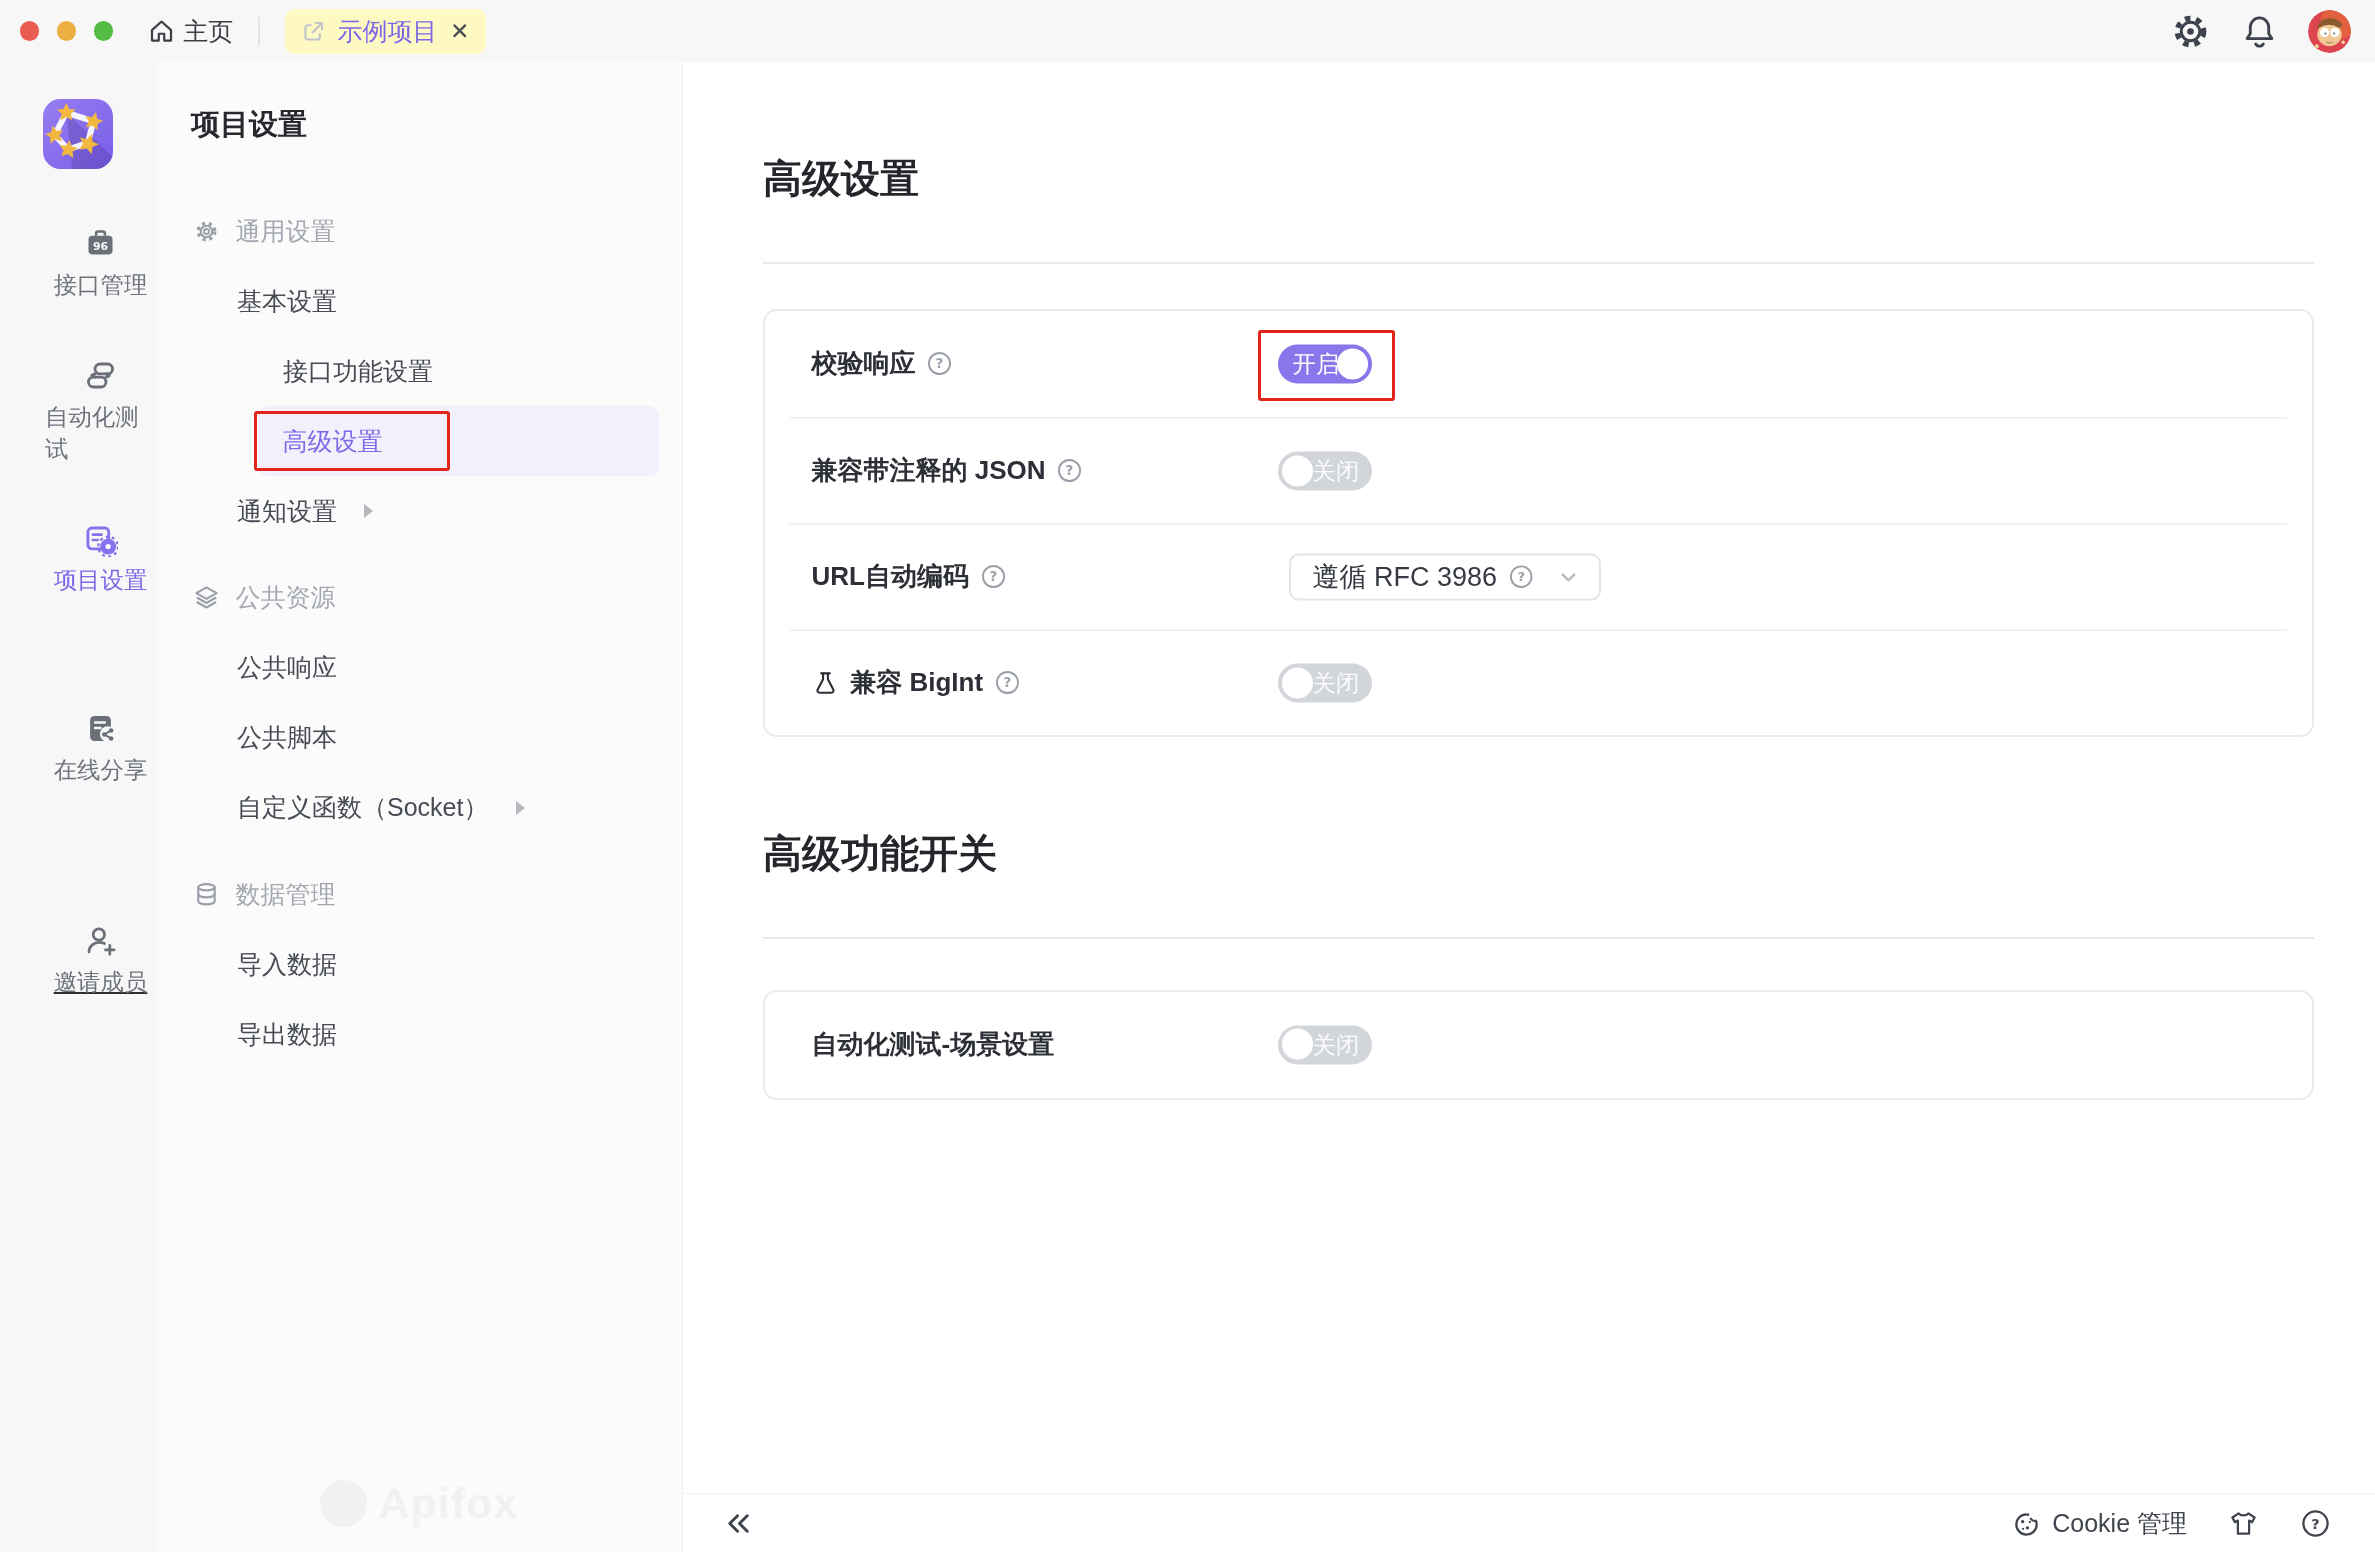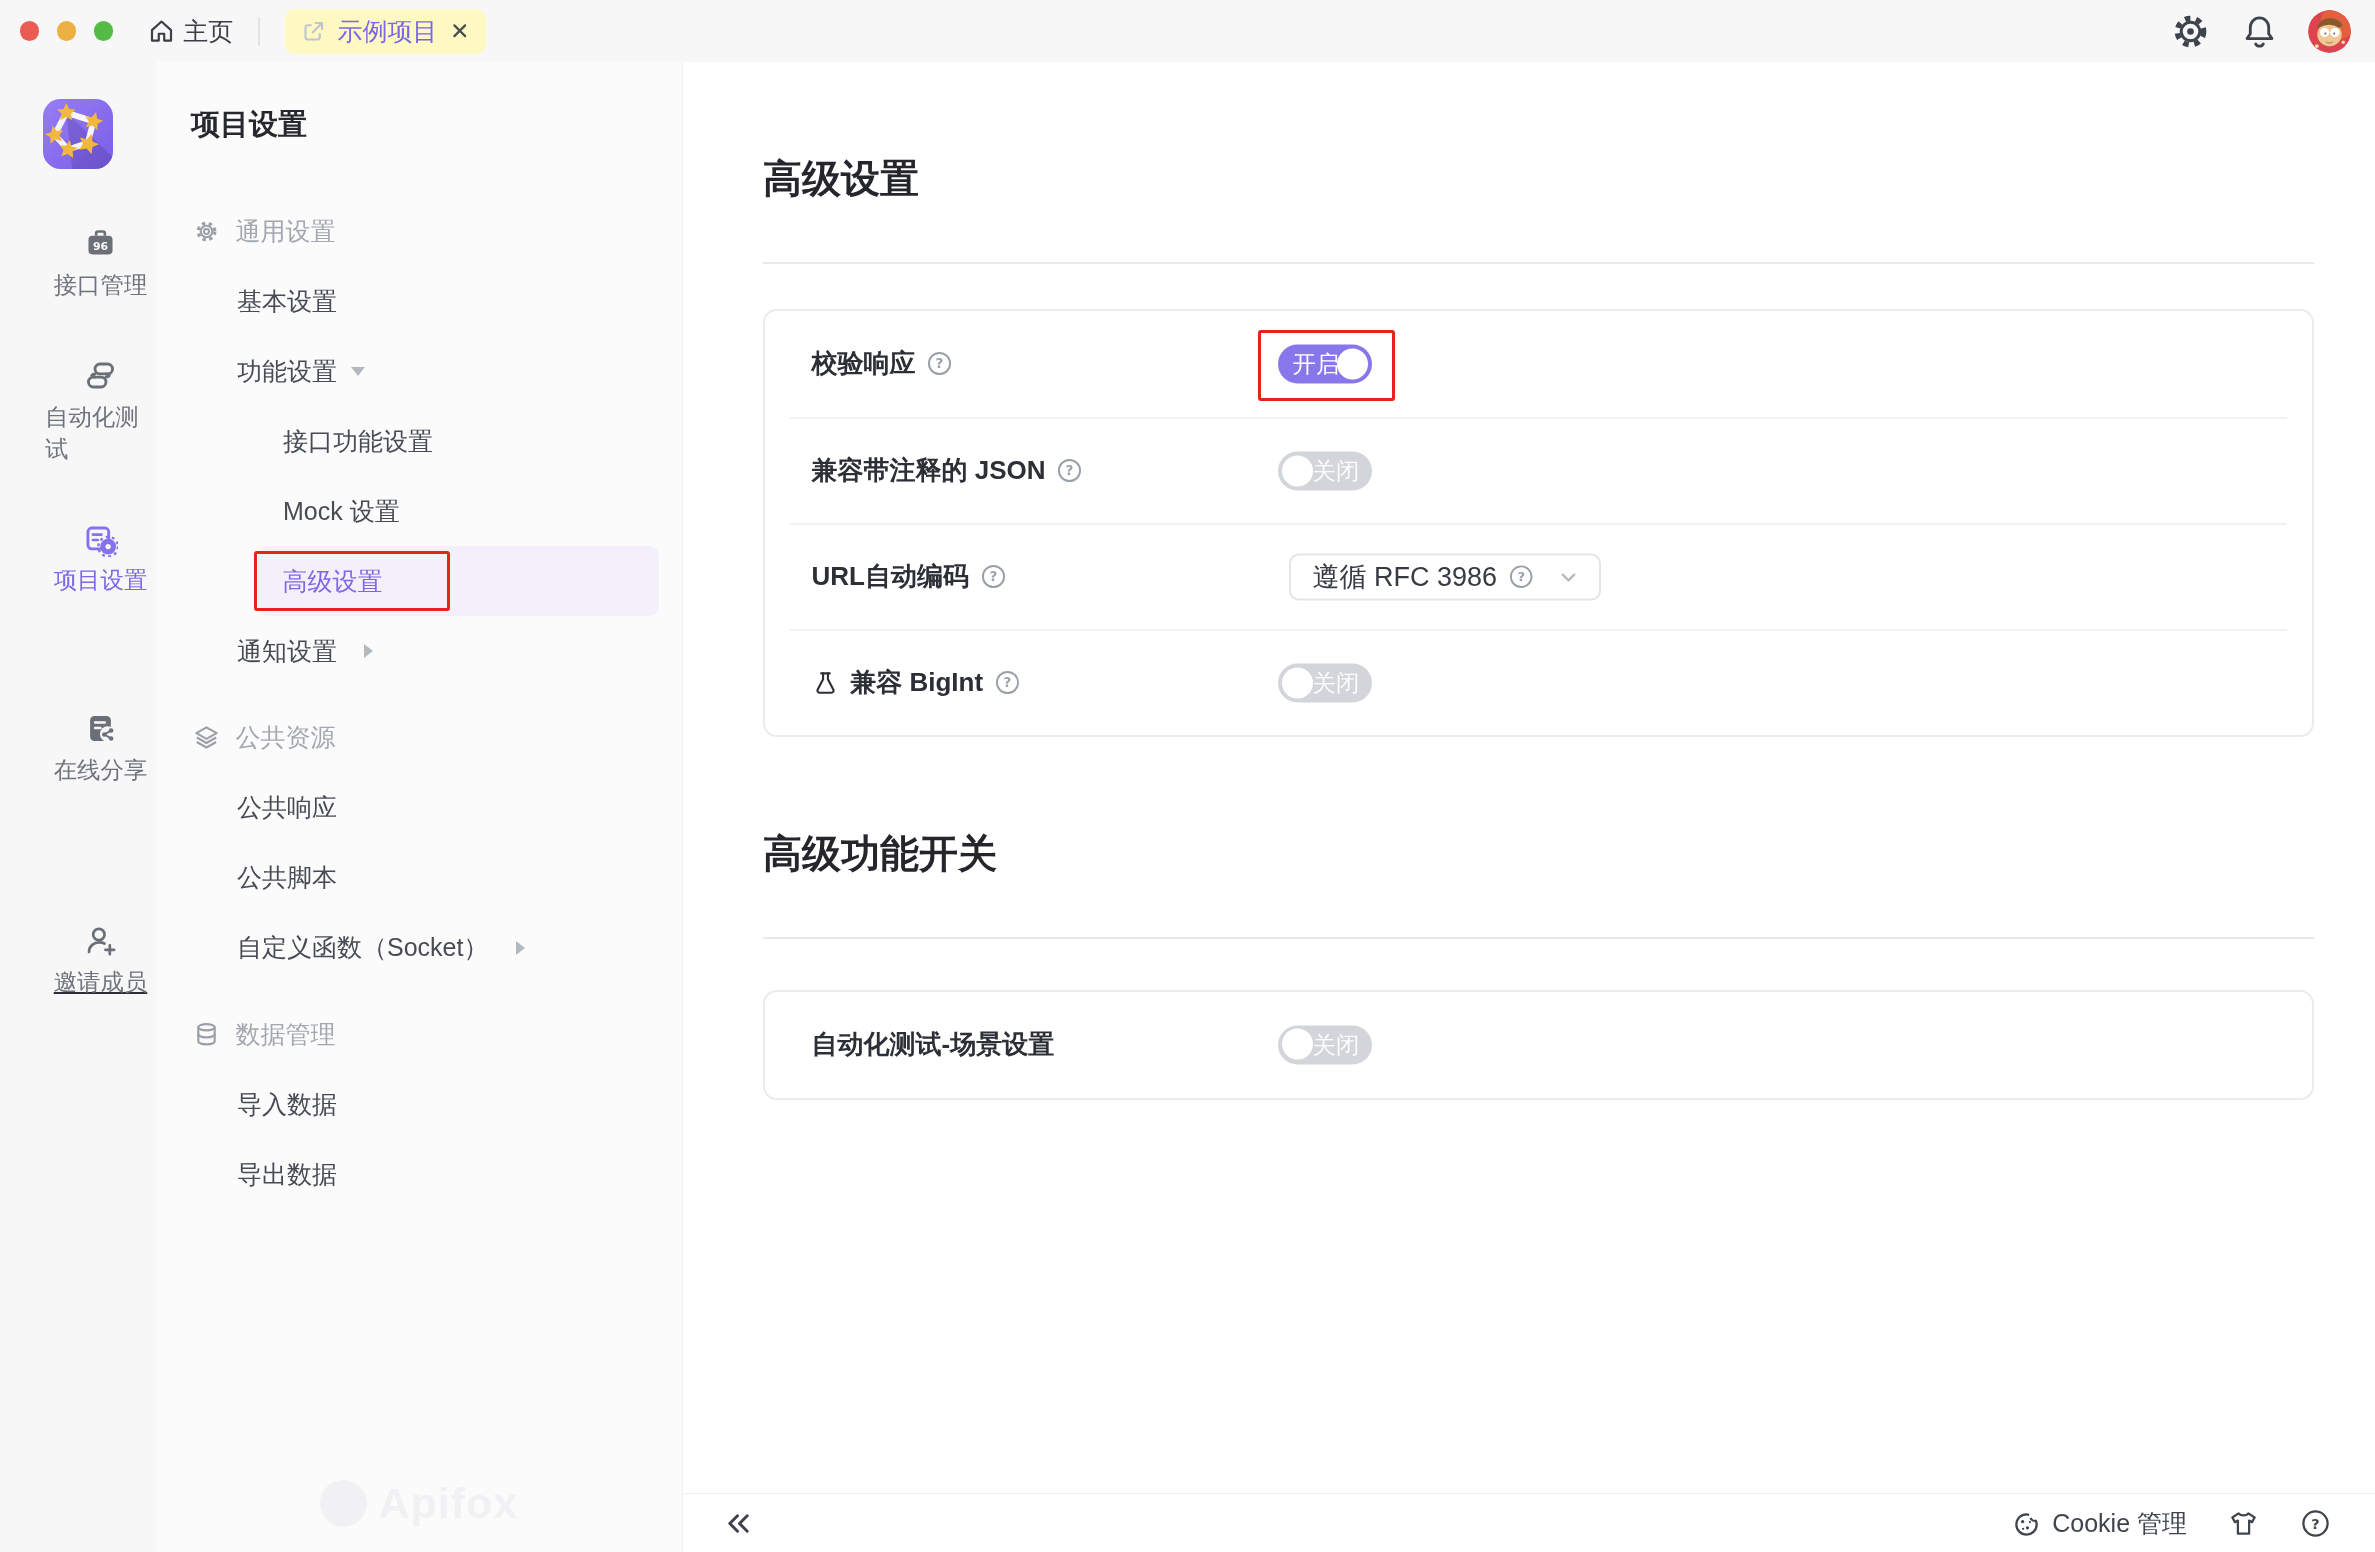--- a/index.html
+++ b/index.html
@@ -257,29 +257,22 @@
           <svg width="27" height="27" viewBox="0 0 28 28" fill="none">
             <circle cx="14" cy="14" r="8.6" stroke="#9ba0a8" stroke-width="3.4" stroke-dasharray="3.4 3.7"></circle>
             <circle cx="14" cy="14" r="6" stroke="#9ba0a8" stroke-width="2.2" fill="#fbfbfc"></circle>
             <circle cx="14" cy="14" r="2.6" stroke="#9ba0a8" stroke-width="2" fill="none"></circle>
           </svg>
           <span>通用设置</span>
         </div>
         <div class="mi l2">
           <span>基本设置</span>
         </div>
-        <div class="mi l2">
-          <span>功能设置</span>
-          <span class="tri-down"></span>
-        </div>
         <div class="mi l3">
           <span>接口功能设置</span>
-        </div>
-        <div class="mi l3">
-          <span>Mock 设置</span>
         </div>
         <div class="mi l3 selected">
           <span>高级设置</span>
           <div class="redbox side-box"></div>
         </div>
         <div class="mi l2">
           <span>通知设置</span>
           <span class="tri-right" style="margin-left:13.7px"></span>
         </div>
 

